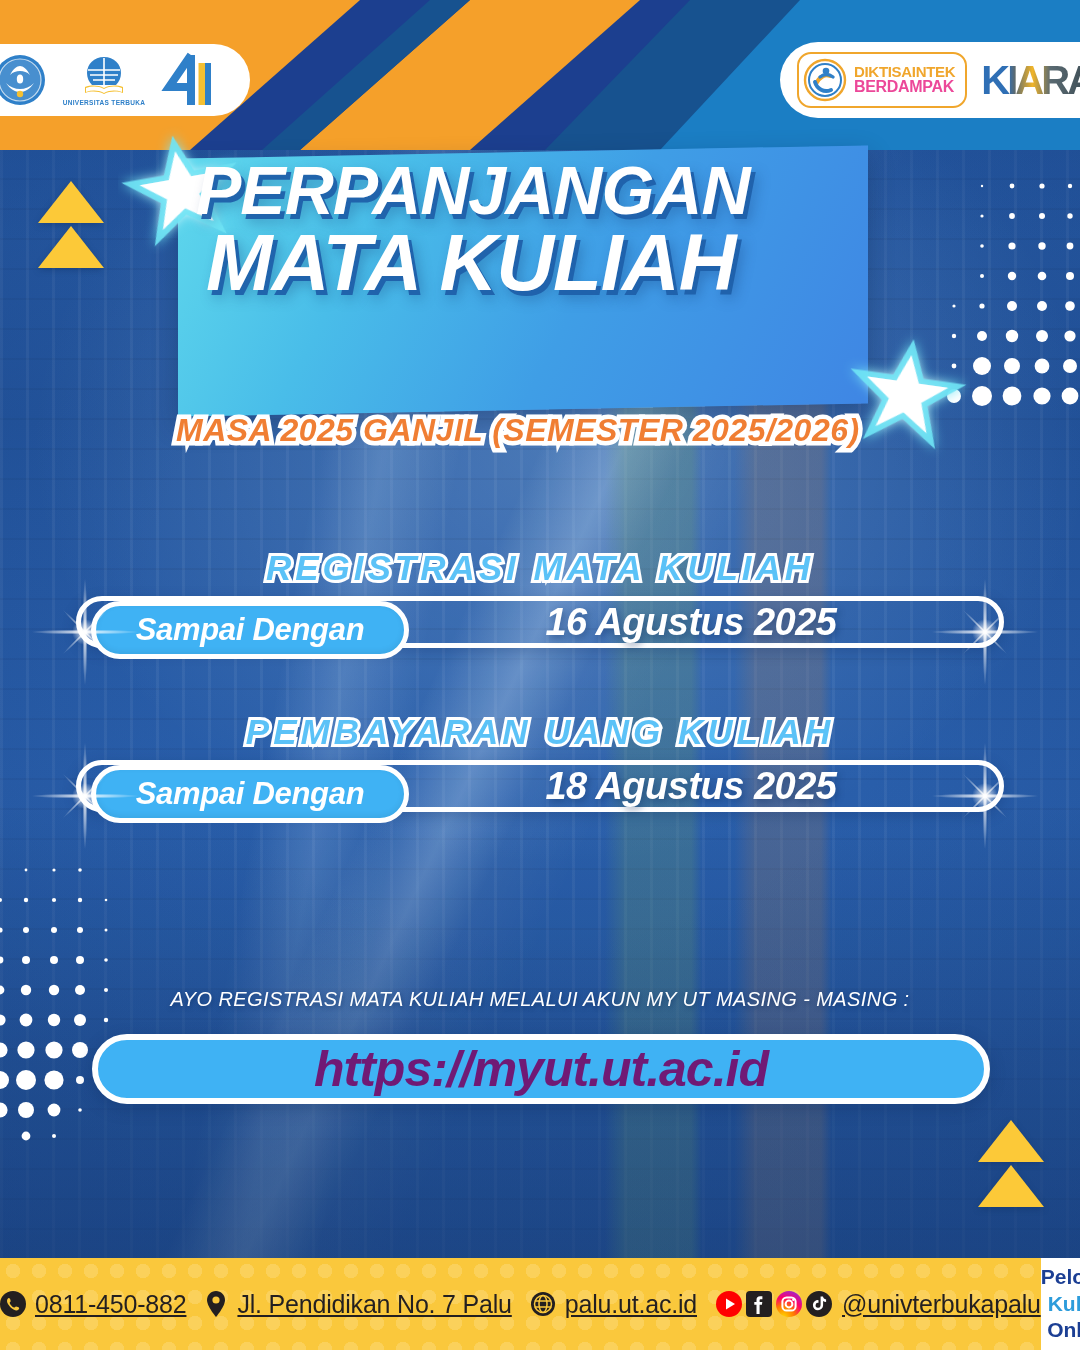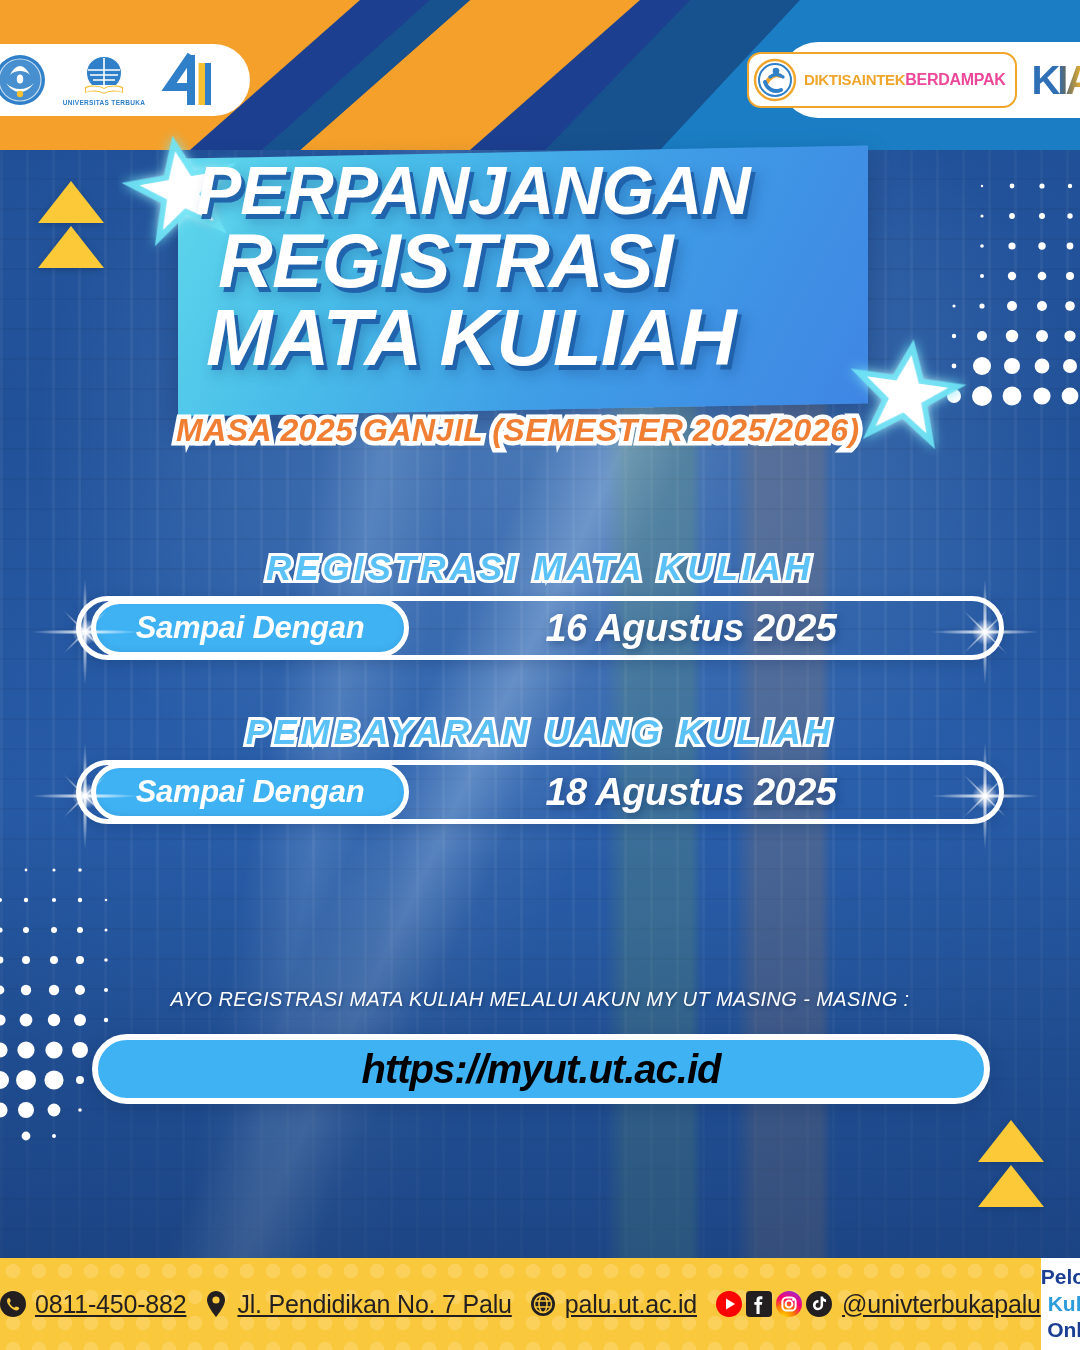--- a/index.html
+++ b/index.html
@@ -114,23 +114,23 @@
     color:#5bc2f7;
     -webkit-text-stroke:6px #ffffff;
     paint-order:stroke fill;
     z-index:6;
   }
   .sec-head.h1 { top:548px; }
   .sec-head.h2 { top:712px; }
 
   
   .date-row {
-    position:absolute; left:76px; width:928px; height:64px;
+    position:absolute; left:76px; width:928px; height:52px;
     border:5px solid #ffffff; border-radius:40px;
-    display:flex; align-items:center;
+    display:flex; 
     z-index:6;
     box-shadow:0 4px 14px rgba(10,40,90,.25);
   }
   .date-row.r1 { top:596px; }
   .date-row.r2 { top:760px; }
   .badge {
     margin-left:10px;
     background:#3fb2f4;
     border:5px solid #ffffff;
     border-radius:34px;
@@ -187,21 +187,21 @@
     position:absolute; left:92px; top:1034px;
     width:898px; height:70px;
     background:#3fb2f4;
     border:6px solid #ffffff;
     border-radius:40px;
     display:flex; align-items:center; justify-content:center;
     z-index:6;
     box-shadow:0 5px 16px rgba(10,40,90,.28);
   }
   .url-pill span {
-    color:#000000; font-size:40px; font-weight:bold; font-style:italic;
+    color:#701a75; font-size:50px; font-weight:bold; font-style:italic;
     letter-spacing:-1px;
   }
 
   
   .tri {
     position:absolute; width:0; height:0; z-index:5;
     border-left:33px solid transparent;
     border-right:33px solid transparent;
     border-bottom:42px solid #fcc938;
     filter:drop-shadow(0 2px 3px rgba(10,40,90,.35));
@@ -449,37 +449,36 @@
 
     <div style="display:flex; align-items:center; gap:7px; border:2px solid #f0a62c; border-radius:14px; padding:4px 10px 4px 4px; background:#fff;">
       <svg width="44" height="44" viewBox="0 0 44 44">
         <circle cx="22" cy="22" r="20" fill="none" stroke="#f0a62c" stroke-width="2.4"></circle>
         <circle cx="22" cy="22" r="16" fill="none" stroke="#2f80c9" stroke-width="2"></circle>
         <path d="M13 26c3-7 9-10 14-8" fill="none" stroke="#f0a62c" stroke-width="4" stroke-linecap="round"></path>
         <path d="M12 24c2 7 9 11 16 8" fill="none" stroke="#2f80c9" stroke-width="4" stroke-linecap="round"></path>
         <circle cx="23" cy="13" r="3.3" fill="#2f80c9"></circle>
         <path d="M17 19c4-3 9-3 13 0" fill="none" stroke="#2f80c9" stroke-width="3.4" stroke-linecap="round"></path>
       </svg>
-      <div style="display:flex; flex-direction:row; line-height:1.02;">
+      <div style="display:flex; flex-direction:column; line-height:1.02;">
         <span style="font-size:15px; font-weight:bold; color:#f0a62c; letter-spacing:-.3px;">DIKTISAINTEK</span>
         <span style="font-size:16px; font-weight:bold; color:#ec4899; letter-spacing:-.3px;">BERDAMPAK</span>
       </div>
     </div>
 
     <div style="position:relative;">
       <span style="font-size:40px; font-weight:bold; letter-spacing:-3px; color:#3a4a52;
                    background:linear-gradient(90deg,#2f6fb5 0%,#2f6fb5 24%,#5a6a72 30%,#f0b429 46%,#5a6a72 62%,#3a4a52 100%);
                    -webkit-background-clip:text; background-clip:text; -webkit-text-fill-color:transparent;">KIARA</span>
     </div>
   </div>
 
   <div class="headline-wrap"></div>
   <div class="headline-text">
     <span class="hl hl1">PERPANJANGAN</span>
-    <span class="hl hl2">REGISTRASI</span>
     <span class="hl hl3">MATA KULIAH</span>
   </div>
   <div class="subtitle">MASA 2025 GANJIL (SEMESTER 2025/2026)</div>
 
   <div class="sec-head h1">REGISTRASI MATA KULIAH</div>
   <div class="date-row r1">
     <div class="badge">Sampai Dengan</div>
     <div class="date-val">16 Agustus 2025</div>
   </div>
   <div class="sparkle sp-l1">

